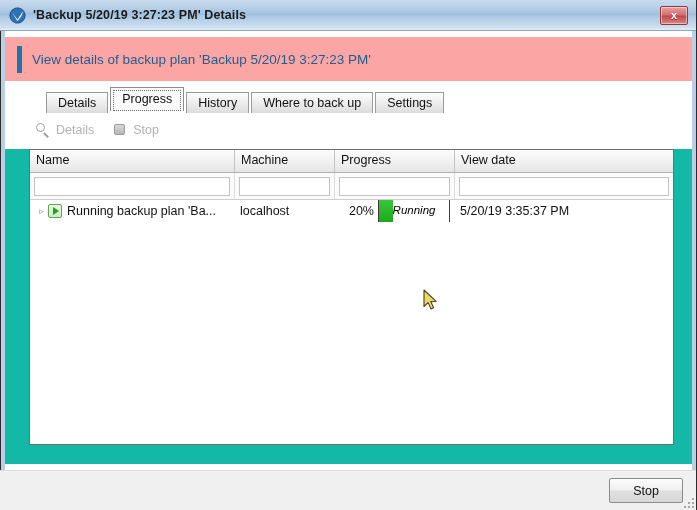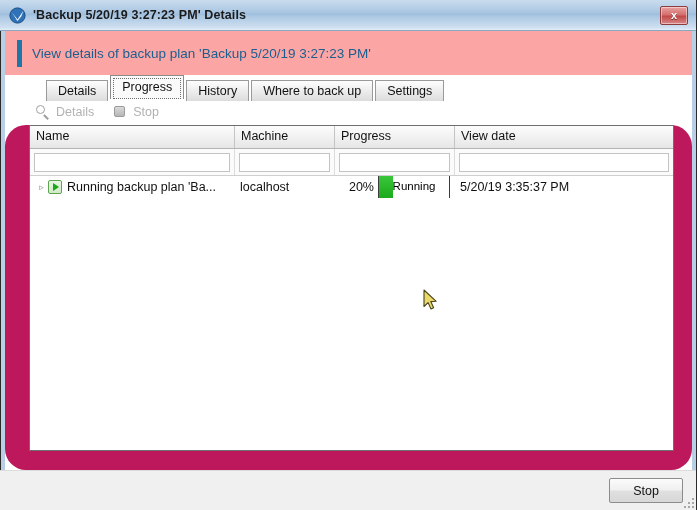--- a/index.html
+++ b/index.html
@@ -22,20 +22,21 @@
     position: absolute;
     left: 0; top: 0;
     width: 697px;
     height: 510px;
     box-sizing: border-box;
     border-left: 5px solid #b8cfe5;
     border-right: 5px solid #b8cfe5;
     background: #ffffff;
     display: flex;
     flex-direction: column;
+    gap: 6px;
   }
   #window::before {
     content: "";
     position: absolute;
     left: -5px; top: 0; bottom: 0;
     width: 1px;
     background: #2b2b2b;
   }
   #window::after {
     content: "";
@@ -215,23 +216,22 @@
     border: 1px solid #9b9b9b;
     border-radius: 2px;
     box-sizing: border-box;
   }
 
   
   .grid-wrap {
     flex: 1 1 auto;
     padding: 0 18px 0 24px;
     box-sizing: border-box;
-    background: #be185d;
-    display: flex;
-    border-radius: 21px;
+    background: #14b8a6;
+    display: flex;
   }
   .grid {
     flex: 1 1 auto;
     border: 1px solid #6e6e6e;
     background: #ffffff;
     display: flex;
     flex-direction: column;
     margin-bottom: 19px;
     min-width: 0;
   }
@@ -340,20 +340,21 @@
   }
   .pbar {
     position: relative;
     width: 72px;
     height: 32px;
     flex: 0 0 auto;
     background: #ffffff;
     border: 1px solid #3c3c3c;
     box-sizing: border-box;
     overflow: hidden;
+    font-style: italic;
   }
   .pbar-fill {
     position: absolute;
     left: 0; top: 0; bottom: 0;
     background: linear-gradient(to bottom, #3fcb3f, #16a516);
   }
   .pbar-label {
     position: absolute;
     left: 0; right: 0; top: 0; bottom: 0;
     display: flex;

